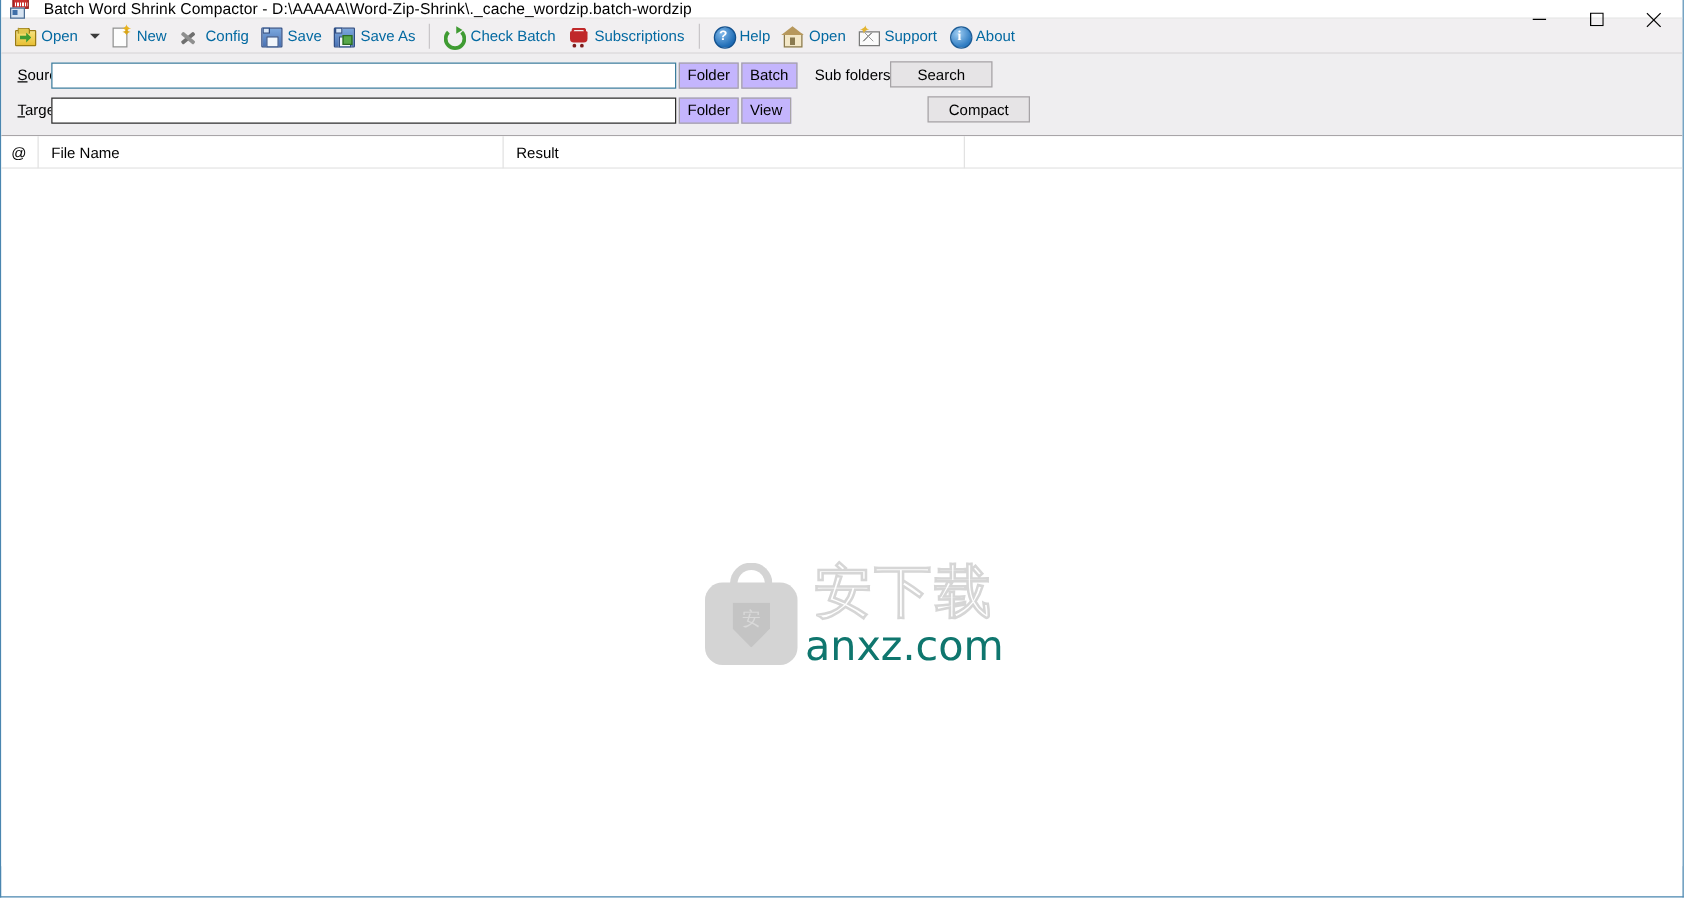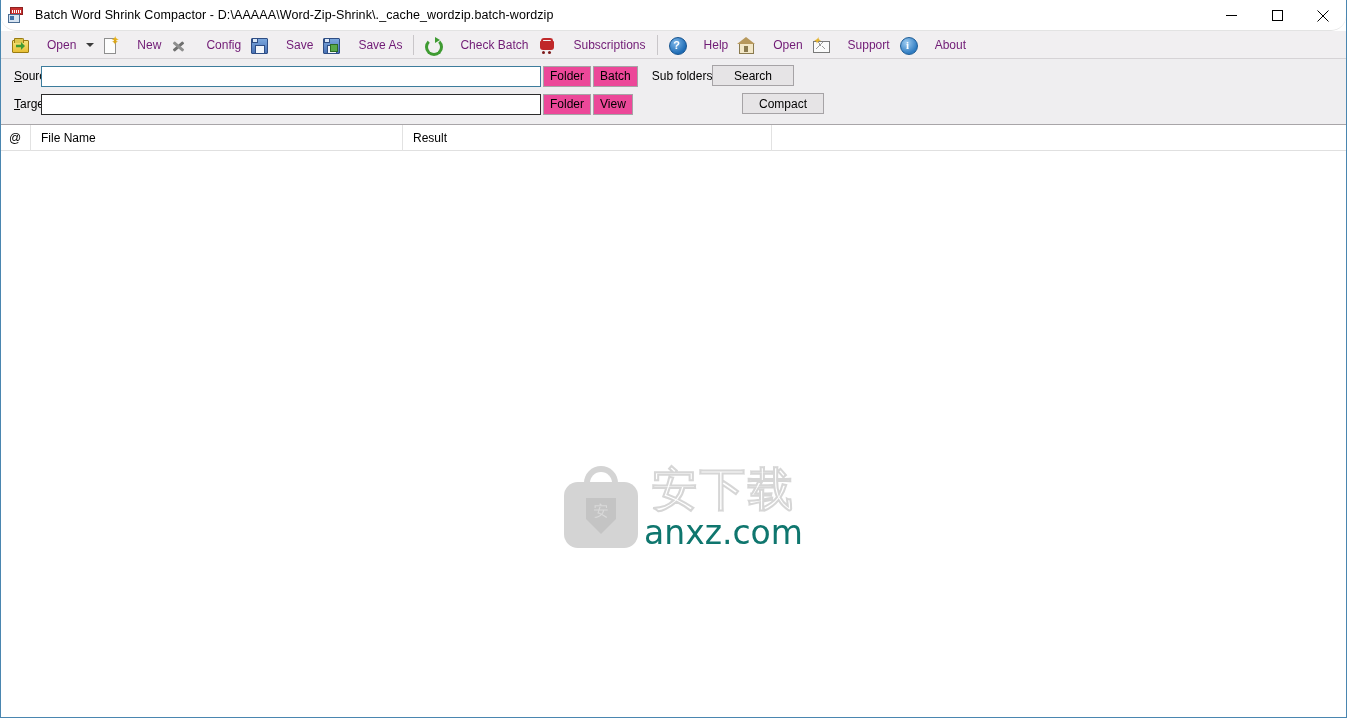--- a/index.html
+++ b/index.html
@@ -18,27 +18,26 @@
     width: 1347px; height: 718px;
     background: #ffffff;
     border: 1px solid #4a86b0;
     border-top: none;
     overflow: hidden;
   }
 
   
   #title-bar {
     position: relative;
-    height: 31px;
+    height: 15px;
     background: #ffffff;
     border-bottom: 1px solid #e3e3e3;
     display: flex;
     align-items: center;
     padding-left: 7px;
-    border-radius: 15px;
   }
   #title-bar-icon {
     width: 18px; height: 18px;
     margin-right: 9px;
     position: relative;
     flex: 0 0 auto;
   }
   #title-bar-icon .ic-top {
     position: absolute; left: 2px; top: 1px;
     width: 13px; height: 8px;
@@ -93,22 +92,22 @@
   }
   .tb-item {
     display: flex;
     align-items: center;
     height: 22px;
     padding: 0 5px;
     white-space: nowrap;
   }
   .tb-label {
     font-size: 12px;
-    color: #701a75;
-    margin-left: 19px;
+    color: #0369a1;
+    margin-left: 5px;
   }
   .tb-ico {
     width: 16px; height: 16px;
     position: relative;
     flex: 0 0 auto;
   }
   .tb-sep {
     width: 1px; height: 20px;
     background: #c9c6c9;
     margin: 0 6px;
@@ -276,21 +275,21 @@
     outline: none;
     font-family: "Liberation Sans", sans-serif;
   }
   #source-input { border: 1px solid #3c7c9c; }
   #target-input { border: 1px solid #2b2b2b; }
   .mini-btn {
     height: 21px;
     min-width: 37px;
     padding: 0 6px;
     margin-left: 2px;
-    background: #ec4899;
+    background: #c4b5fd;
     border: 1px solid #a6a3a6;
     font-size: 12px;
     color: #000;
     font-family: "Liberation Sans", sans-serif;
     line-height: 19px;
     text-align: left;
     cursor: default;
   }
   .subfolders-wrap {
     display: flex; align-items: center;

